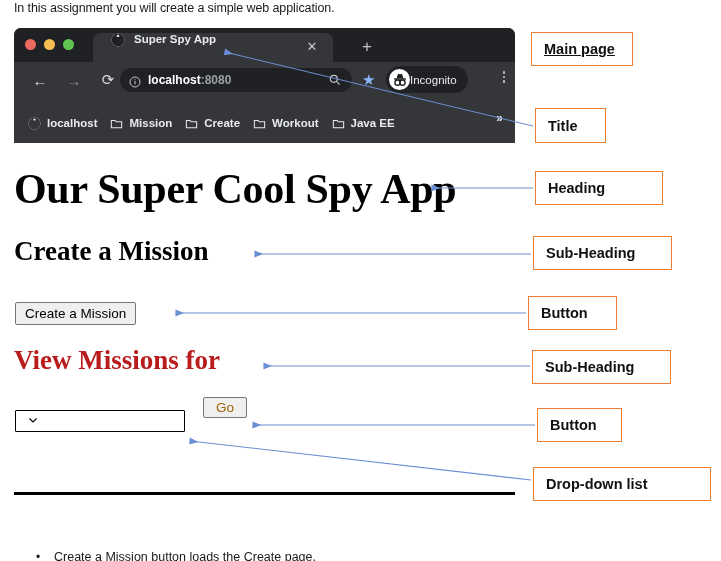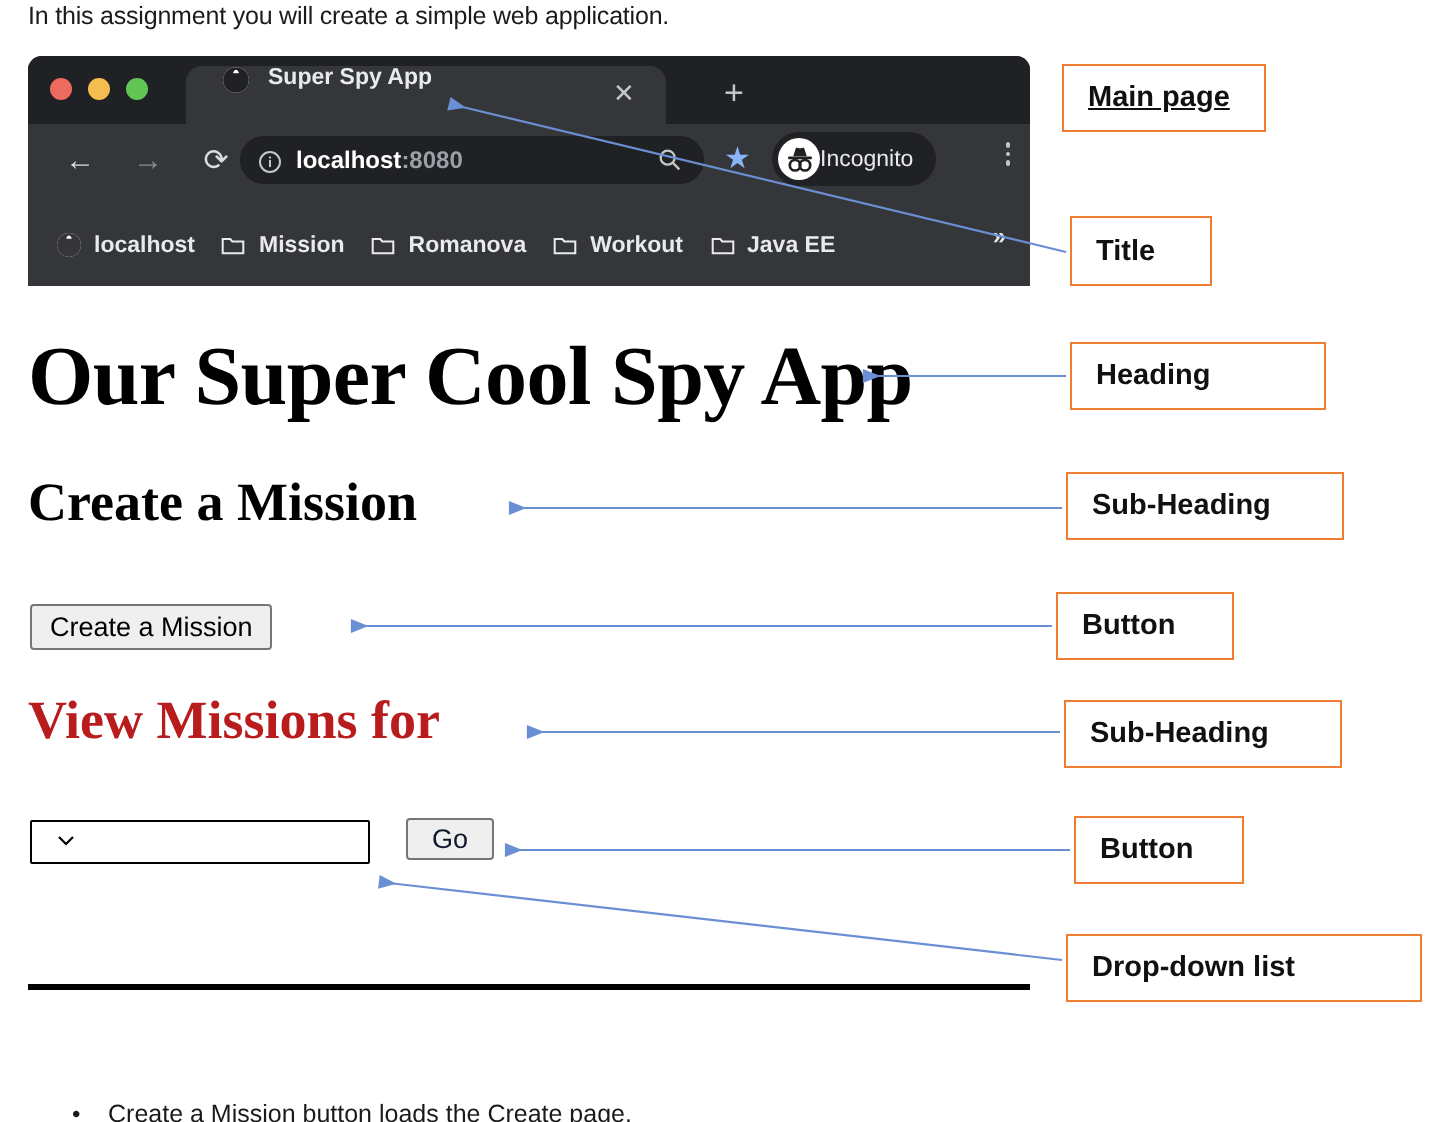--- a/index.html
+++ b/index.html
@@ -286,27 +286,27 @@
   .select-box .sel-label {
     font-size: 13.5px;
     color: #000;
     white-space: nowrap;
   }
   .select-box .chev { font-size: 11px; color: #000; margin-left: 4px; }
 
   .btn-go {
     position: absolute;
     left: 203px;
-    top: 266px;
+    top: 254px;
     padding: 2px 12px;
     background: #efefef;
     border: 1px solid #767676;
     border-radius: 2px;
     font-size: 13.5px;
-    color: #0f172a;
+    color: #a16207;
     white-space: nowrap;
   }
 
   .hrule {
     position: absolute;
     left: 14px;
     top: 349px;
     width: 501px;
     height: 3px;
     background: #000;
@@ -450,21 +450,21 @@
       </span>
       <span class="lbl">Mission</span>
     </div>
 
     <div class="bm">
       <span class="ico">
         <svg viewBox="0 0 24 24" width="13" height="13">
           <path d="M2.5 6.5h7l1.8 2.2h10.2v11H2.5z" fill="none" stroke="#e8eaed" stroke-width="1.9"></path>
         </svg>
       </span>
-      <span class="lbl">Romanova</span>
+      <span class="lbl">Create</span>
     </div>
 
     <div class="bm">
       <span class="ico">
         <svg viewBox="0 0 24 24" width="13" height="13">
           <path d="M2.5 6.5h7l1.8 2.2h10.2v11H2.5z" fill="none" stroke="#e8eaed" stroke-width="1.9"></path>
         </svg>
       </span>
       <span class="lbl">Workout</span>
     </div>

